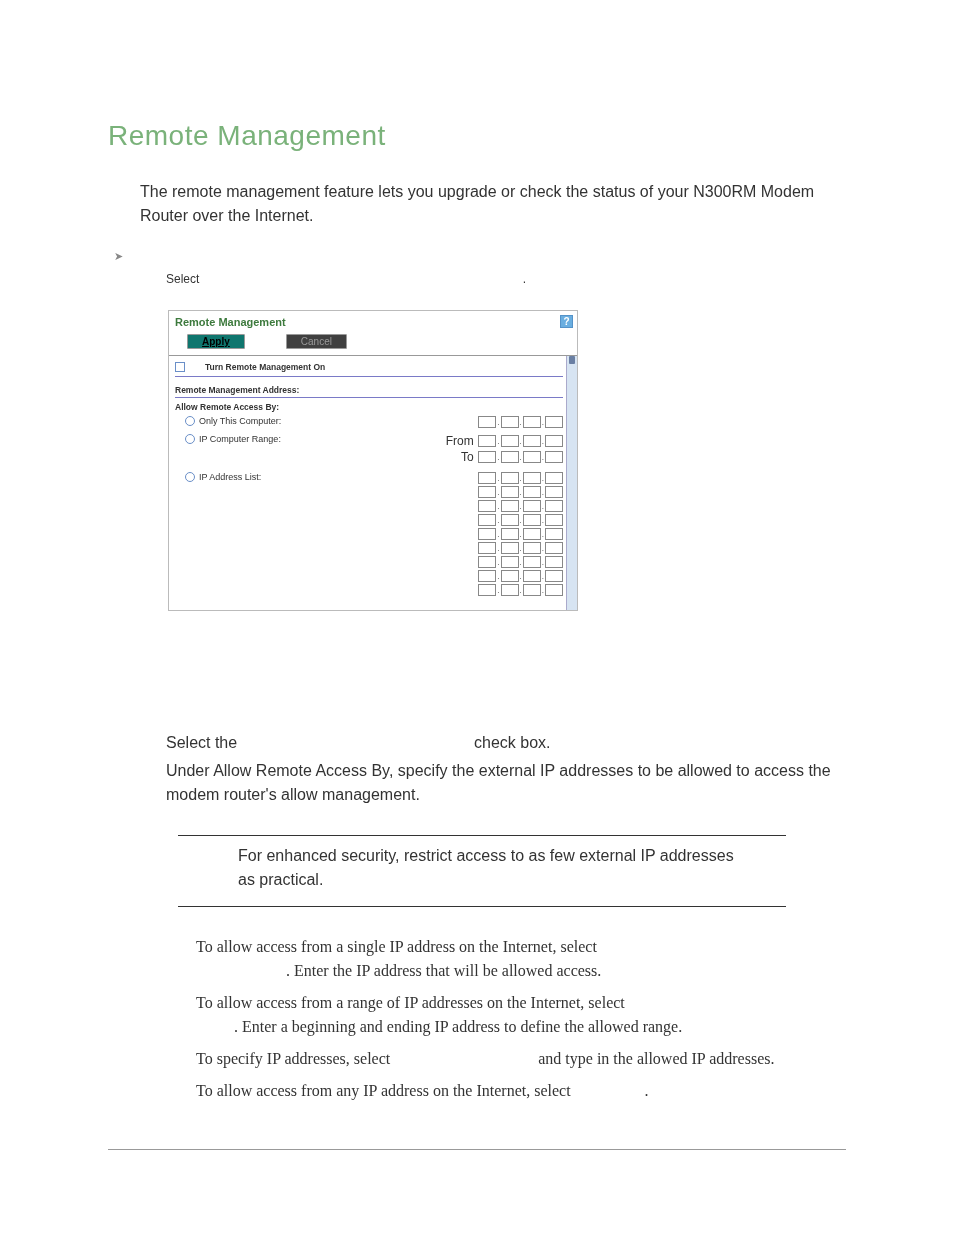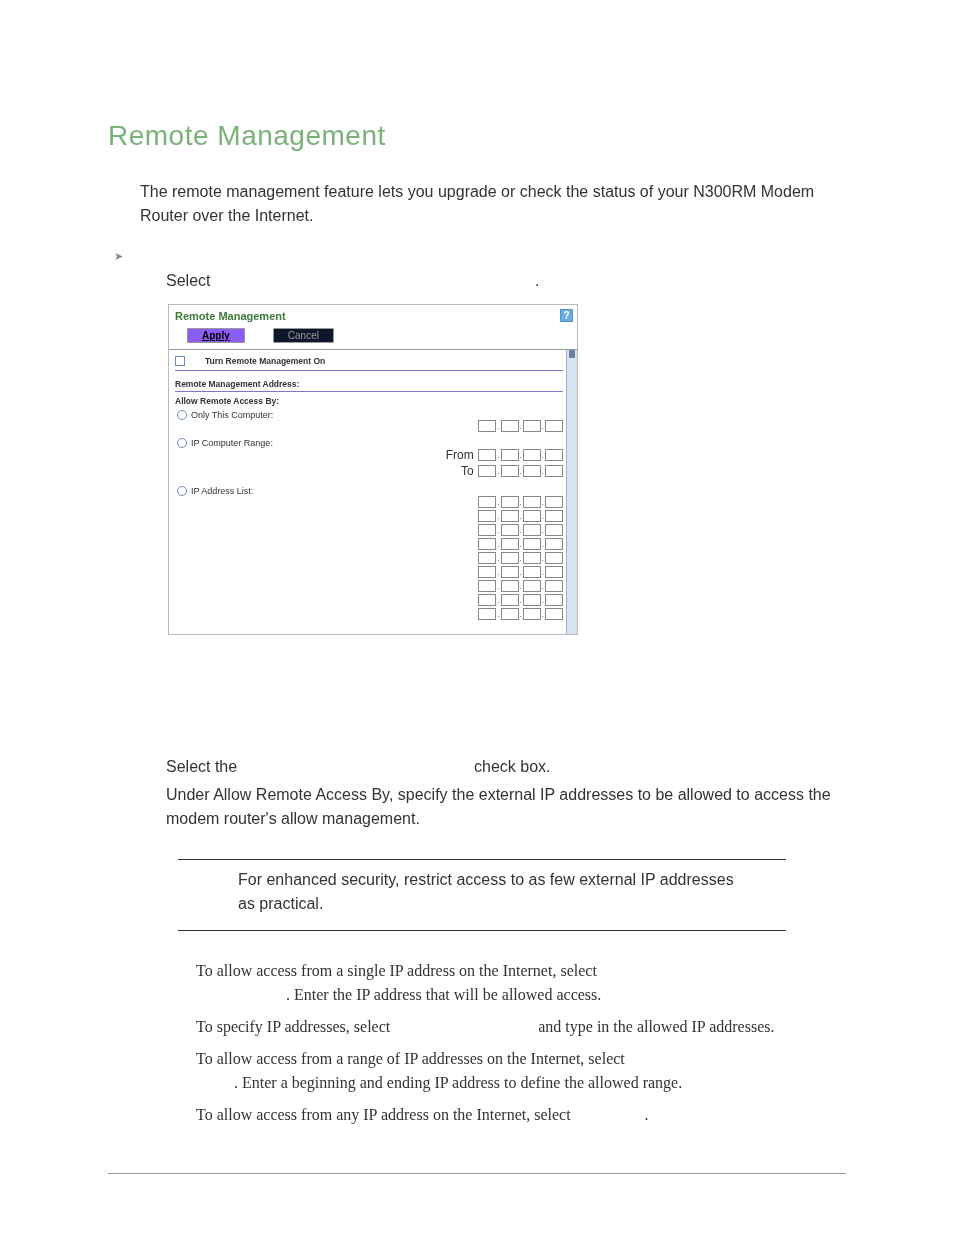--- a/index.html
+++ b/index.html
@@ -19,21 +19,21 @@
     font-size: 28px;
     margin: 0 0 28px 0;
     letter-spacing: 0.5px;
   }
   .intro {
     margin: 0 0 18px 32px;
     line-height: 1.5;
   }
   .arrow-row { margin-left: 6px; margin-bottom: 8px; }
   .arrow { display:inline-block; color:#888; font-size:11px; }
-  .step1 { margin-left: 58px; font-size: 16px; margin-bottom: 14px; }
+  .step1 { margin-left: 58px; font-size: 12px; margin-bottom: 24px; }
   .screenshot-wrap {
     margin-left: 60px;
     margin-bottom: 10px;
   }
   .router-panel {
     width: 410px;
     border: 1px solid #bbb;
     font-family: Arial, sans-serif;
     font-size: 9px;
     position: relative;
@@ -57,26 +57,26 @@
     border: 1px solid #5593c9;
   }
   .rp-buttons {
     padding: 4px 8px 6px 18px;
     display:flex; gap: 28px;
   }
   .btn {
     font-family: Arial, sans-serif;
     font-size: 10px;
     border: 1px solid #999;
-    background: #8b5cf6;
+    background: #0f766e;
     padding: 1px 14px;
     border-radius: 1px;
   }
   .btn.apply { font-weight: bold; text-decoration: underline; }
-  .btn.cancel { color:#999; background:#0f172a; }
+  .btn.cancel { color:#999; background:#404040;margin-left:13px; }
   .rp-scroll {
     border-top: 1px solid #999;
     padding: 0;
     position: relative;
   }
   .rp-scroll::after {
     content: '';
     position:absolute;
     top:0; right:0; bottom:0;
     width: 10px;
@@ -97,21 +97,21 @@
     font-size: 8.5px; font-weight:bold; padding: 2px 0;
     border-bottom: 1px solid #7a7ac7;
     margin-bottom: 4px;
   }
   .chk-row { display:flex; align-items:center; gap:20px; padding: 2px 0 4px 0;}
   .chk { width:10px;height:10px;border:1px solid #6a8fc8; }
   .radio {
     width:10px;height:10px;border:1px solid #6a8fc8;border-radius:50%;
     flex-shrink:0;
   }
-  .rp-row { display:flex; align-items:flex-start; margin-bottom: 6px; margin-left:2px;flex-direction:column;}
+  .rp-row { display:flex; align-items:flex-start; margin-bottom: 6px; margin-left:10px;}
   .rp-row .radio-side { display:flex; align-items:center; gap:4px; }
   .ip-side { margin-left: auto; text-align:right; }
   .ipfield { white-space: nowrap; margin-bottom: 2px;}
   .ipfield .lbl { font-size:12px; margin-right:2px; vertical-align:middle;}
   .ipbox {
     display:inline-block;
     width: 18px; height: 12px;
     border: 1px solid #888;
     background:#fff;
     vertical-align:middle;
@@ -230,24 +230,24 @@
 <div class="body-step">Under Allow Remote Access By, specify the external IP addresses to be allowed to access the modem router's allow management.</div>
 
 <div class="note-box">For enhanced security, restrict access to as few external IP addresses as practical.</div>
 
 <div class="bullets">
   <p>
     <span>To allow access from a single IP address on the Internet, select </span><br>
     <span style="display:inline-block;width:90px;"></span><span>. Enter the IP address that will be allowed access.</span>
   </p>
   <p>
-    <span>To specify IP addresses, select </span><span style="display:inline-block;width:140px;"></span><span> and type in the allowed IP addresses.</span>
-  </p>
-  <p>
     <span>To allow access from a range of IP addresses on the Internet, select </span><br>
     <span style="display:inline-block;width:38px;"></span><span>. Enter a beginning and ending IP address to define the allowed range.</span>
   </p>
   <p>
+    <span>To specify IP addresses, select </span><span style="display:inline-block;width:140px;"></span><span> and type in the allowed IP addresses.</span>
+  </p>
+  <p>
     <span>To allow access from any IP address on the Internet, select </span><span style="display:inline-block;width:70px;"></span><span>.</span>
   </p>
 </div>
 
 <hr class="footer-hr">
 
 </body></html>

